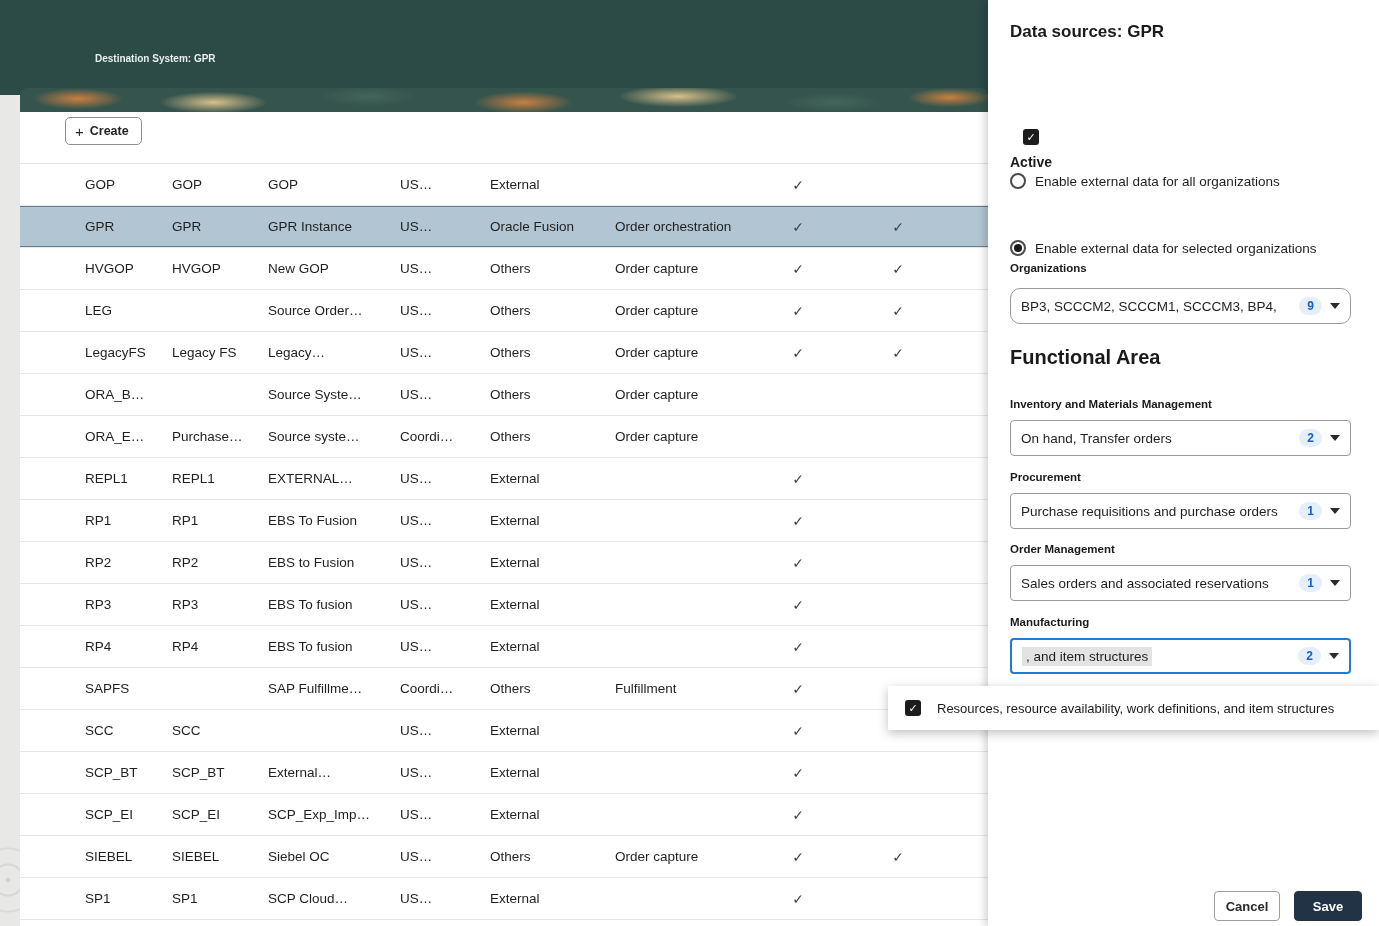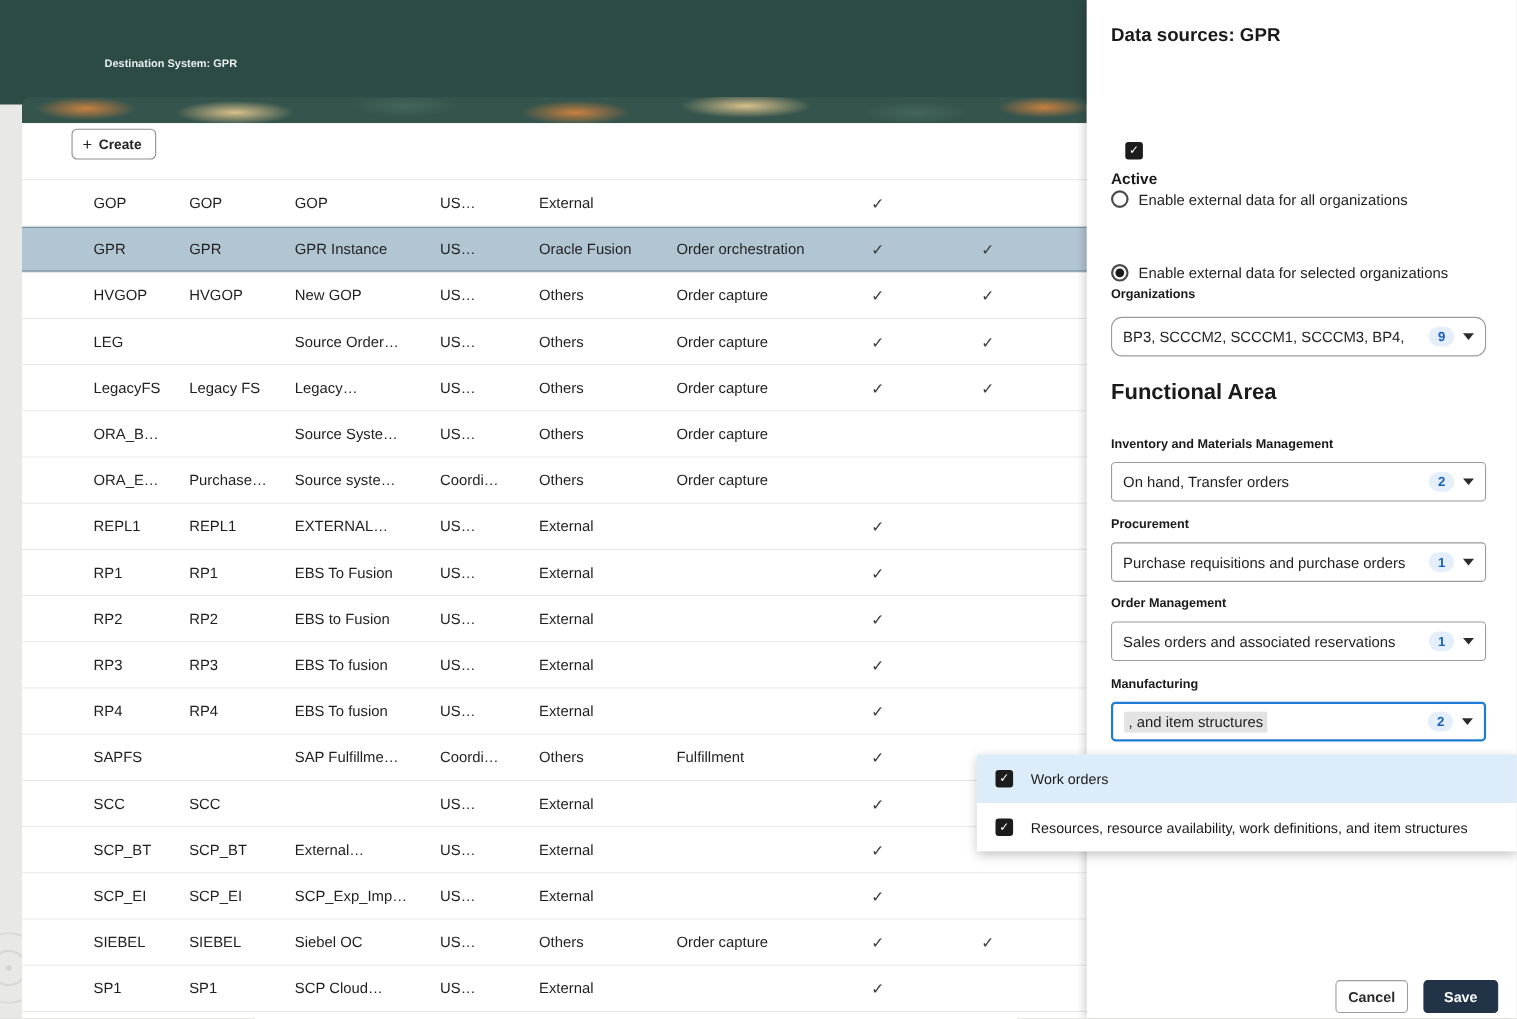--- a/index.html
+++ b/index.html
@@ -371,23 +371,19 @@
       <span class="spacer"></span>
       <span class="count-badge">2</span>
       <span class="caret"></span>
     </div>
 
     <button class="btn-cancel">Cancel</button>
     <button class="btn-save">Save</button>
   </div>
 
   <div class="dropdown">
-    <div class="dd-item hl">
-      <span class="cb"></span>
-      <span class="dd-label">Work orders</span>
-    </div>
     <div class="dd-item">
       <span class="cb"></span>
       <span class="dd-label">Resources, resource availability, work definitions, and item structures</span>
     </div>
   </div>
 
 </div>
 
 </body></html>

